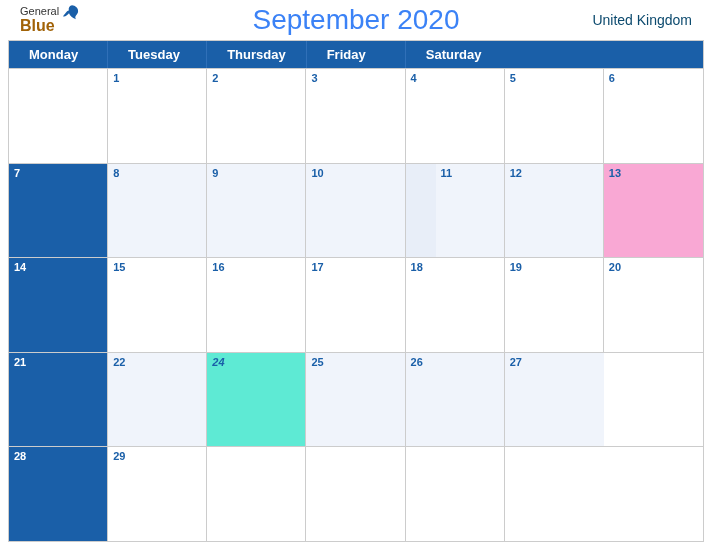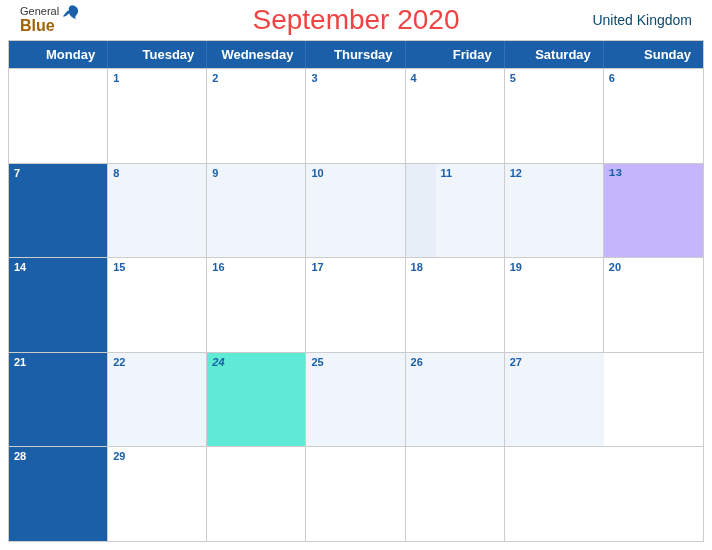--- a/index.html
+++ b/index.html
@@ -27,21 +27,21 @@
       left: 20px;
       top: 50%;
       transform: translateY(-50%);
       display: flex;
       flex-direction: column;
       align-items: center;
     }
 
     .title {
       font-size: 28px;
-      color: #ef4444;
+      color: #3b82f6;
       font-weight: normal;
       text-align: center;
     }
 
     .country {
       position: absolute;
       right: 20px;
       top: 50%;
       transform: translateY(-50%);
       font-size: 14px;
@@ -56,22 +56,22 @@
       margin: 0 8px 8px 8px;
     }
 
     .day-headers {
       display: grid;
       grid-template-columns: repeat(7, 1fr);
       background: #1a5fa8;
     }
 
     .day-header {
-      text-align: right;
-      padding: 6px 12px;
+      text-align: left;
+      padding: 6px 20px;
       color: #fff;
       font-size: 13px;
       font-weight: bold;
       border-right: 1px solid #3070b8;
     }
 
     .day-header:last-child {
       border-right: none;
     }
 
@@ -144,25 +144,23 @@
   <h1 class="title">September 2020</h1>
 
   <div class="country">United Kingdom</div>
 </div>
 
 <div class="calendar">
 
   <div class="day-headers">
     <div class="day-header">Monday</div>
     <div class="day-header">Tuesday</div>
-    <div class="day-header">Wednesday</div>
     <div class="day-header">Thursday</div>
     <div class="day-header">Friday</div>
     <div class="day-header">Saturday</div>
-    <div class="day-header">Sunday</div>
   </div>
 
   <div class="weeks">
 
     <div class="week">
       <div class="day-cell empty">
           <span class="day-number"></span>
         </div>
       <div class="day-cell">
           <span class="day-number">1</span>
@@ -196,21 +194,21 @@
         </div>
       <div class="day-cell" style="background:#f0f4fb;">
           <span class="day-number">10</span>
         </div>
       <div class="day-cell" style="background:#f0f4fb;margin-left:30px;">
           <span class="day-number">11</span>
         </div>
       <div class="day-cell" style="background:#f0f4fb;">
           <span class="day-number">12</span>
         </div>
-      <div class="day-cell" style="background:#c4b5fd;font-family:Liberation Mono, monospace;">
+      <div class="day-cell" style="background:#f9a8d4;">
           <span class="day-number">13</span>
         </div>
     </div>
 
     <div class="week">
       <div class="day-cell header-blue">
           <span class="day-number">14</span>
         </div>
       <div class="day-cell">
           <span class="day-number">15</span>

